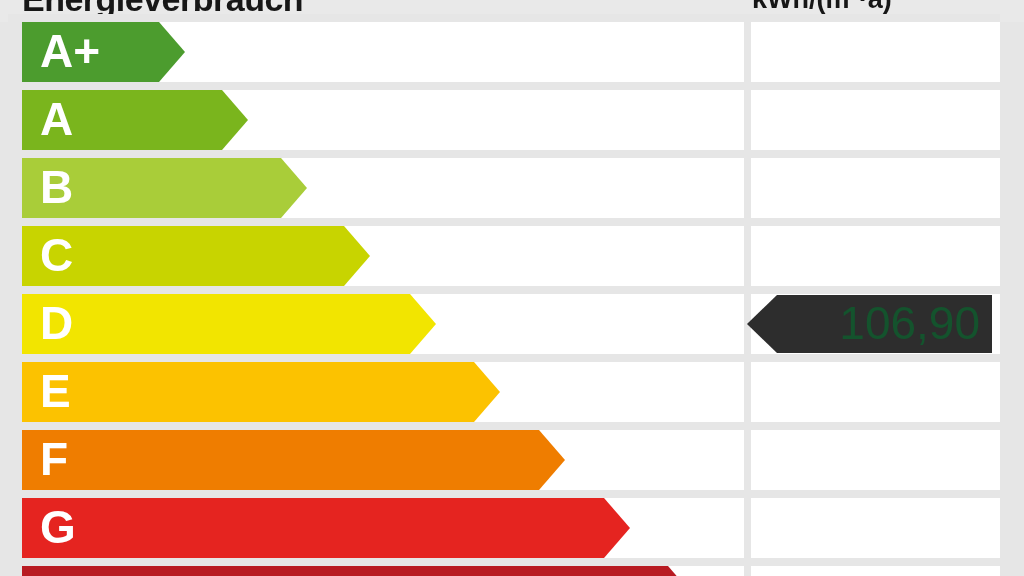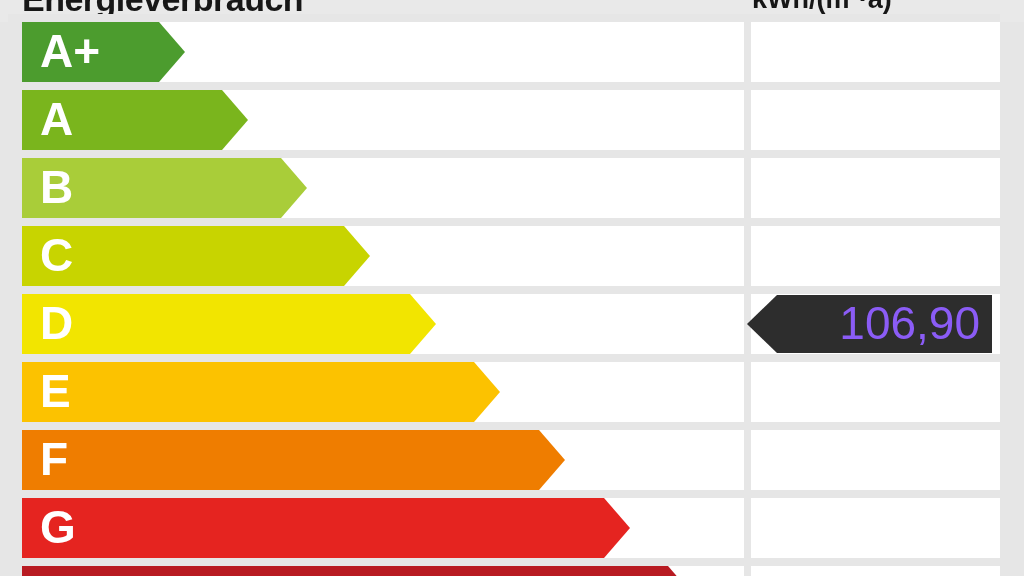--- a/index.html
+++ b/index.html
@@ -137,21 +137,21 @@
     display: block;
     height: 58px;
   }
   .value-badge .value-text {
     position: absolute;
     right: 12px;
     top: 0;
     height: 41px;
     line-height: 56px;
     font-size: 46px;
-    color: #8b5cf6;
+    color: #14532d;
     font-weight: normal;
     white-space: nowrap;
     letter-spacing: 0px;
   }
 </style>
 </head>
 <body>
 
 <div id="label-root">
 

